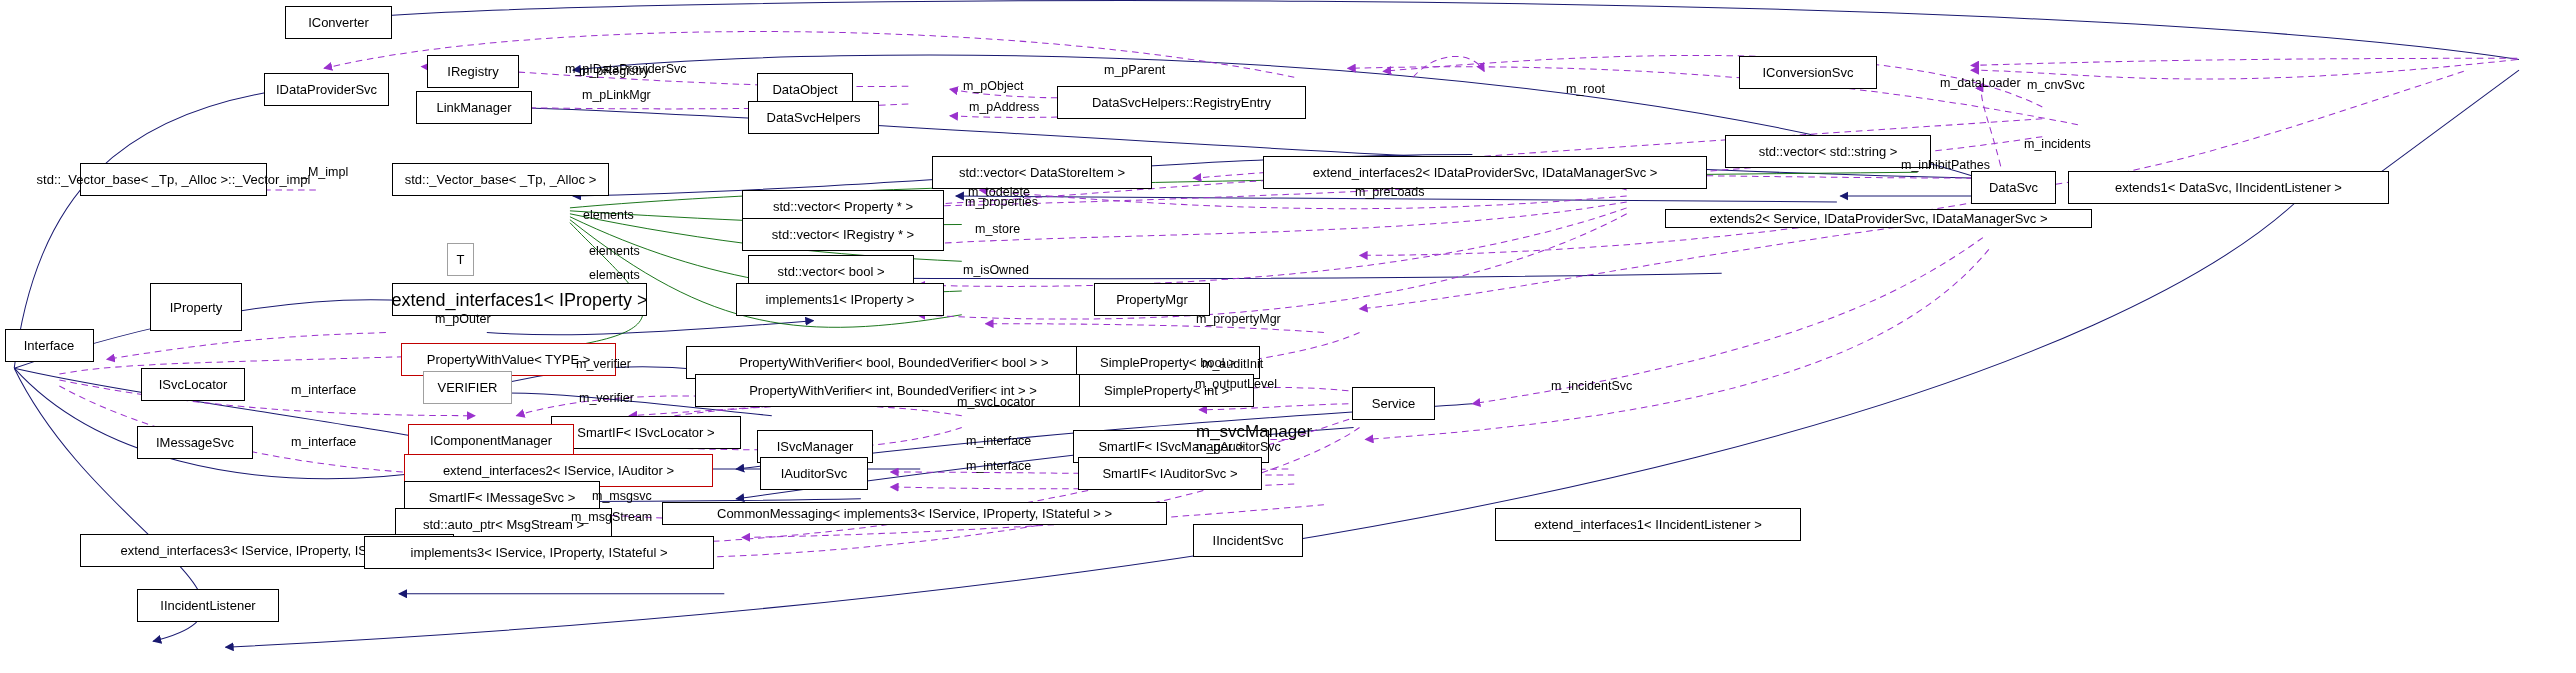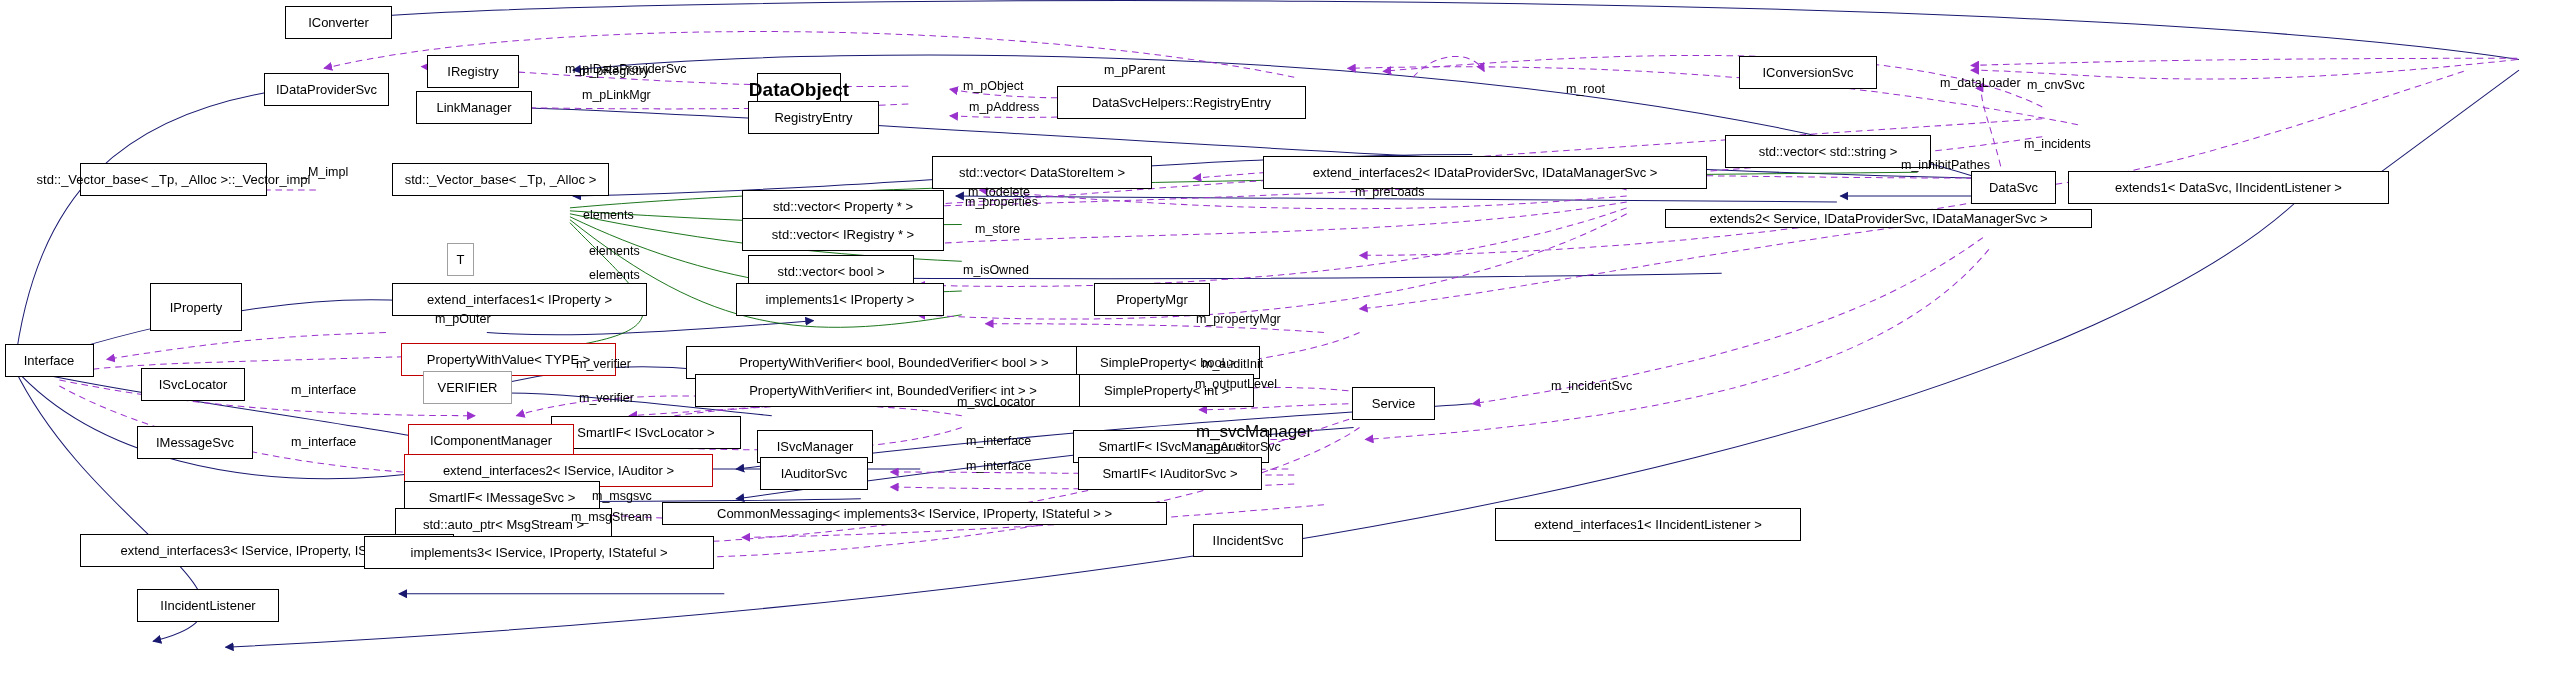--- a/index.html
+++ b/index.html
@@ -151,25 +151,25 @@
       </div>
       <div class="node" style="left: 264px; top: 73px; width: 125px; height: 33px; font-size: 13px;">
         <span>IDataProviderSvc</span>
       </div>
       <div class="node" style="left: 427px; top: 55px; width: 92px; height: 33px; font-size: 13px;">
         <span>IRegistry</span>
       </div>
       <div class="node" style="left: 416px; top: 91px; width: 116px; height: 33px; font-size: 13px;">
         <span>LinkManager</span>
       </div>
-      <div class="node" style="left: 757px; top: 73px; width: 84px; height: 33px; font-size: 19px; font-weight: bold;">
+      <div class="node" style="left: 757px; top: 73px; width: 96px; height: 33px; font-size: 13px;">
         <span>DataObject</span>
       </div>
       <div class="node" style="left: 748px; top: 101px; width: 131px; height: 33px; font-size: 13px;">
-        <span>RegistryEntry</span>
+        <span>DataSvcHelpers</span>
       </div>
       <div class="node" style="left: 1057px; top: 86px; width: 249px; height: 33px; font-size: 13px;">
         <span>DataSvcHelpers::RegistryEntry</span>
       </div>
       <div class="node" style="left: 1739px; top: 56px; width: 138px; height: 33px; font-size: 13px;">
         <span>IConversionSvc</span>
       </div>
       <div class="node" style="left: 80px; top: 163px; width: 187px; height: 33px; font-size: 13px;">
         <span>std::_Vector_base&lt; _Tp, _Alloc &gt;::_Vector_impl</span>
       </div>
@@ -202,30 +202,30 @@
       </div>
       <div class="node" style="left: 748px; top: 255px; width: 166px; height: 33px; font-size: 13px;">
         <span>std::vector&lt; bool &gt;</span>
       </div>
       <div class="node gray" style="left: 447px; top: 243px; width: 27px; height: 33px; font-size: 13px;">
         <span>T</span>
       </div>
       <div class="node" style="left: 150px; top: 283px; width: 92px; height: 48px; font-size: 13px;">
         <span>IProperty</span>
       </div>
-      <div class="node" style="left: 392px; top: 283px; width: 255px; height: 33px; font-size: 13px; align-items: center;">
+      <div class="node" style="left: 392px; top: 283px; width: 255px; height: 33px; font-size: 18px; align-items: center;">
         <span>extend_interfaces1&lt; IProperty &gt;</span>
       </div>
       <div class="node" style="left: 736px; top: 283px; width: 208px; height: 33px; font-size: 13px;">
         <span>implements1&lt; IProperty &gt;</span>
       </div>
       <div class="node" style="left: 1094px; top: 283px; width: 116px; height: 33px; font-size: 13px;">
         <span>PropertyMgr</span>
       </div>
-      <div class="node" style="left: 4.5px; top: 344px; width: 89px; height: 33px; font-size: 13px;">
+      <div class="node" style="left: 4.5px; top: 329px; width: 89px; height: 33px; font-size: 13px;">
         <span>Interface</span>
       </div>
       <div class="node red" style="left: 401px; top: 343px; width: 215px; height: 33px; font-size: 13px;">
         <span>PropertyWithValue&lt; TYPE &gt;</span>
       </div>
       <div class="node" style="left: 686px; top: 346px; width: 416px; height: 33px; font-size: 13px;">
         <span>PropertyWithVerifier&lt; bool, BoundedVerifier&lt; bool &gt; &gt;</span>
       </div>
       <div class="node" style="left: 1076px; top: 346px; width: 184px; height: 33px; font-size: 13px;">
         <span>SimpleProperty&lt; bool &gt;</span>

